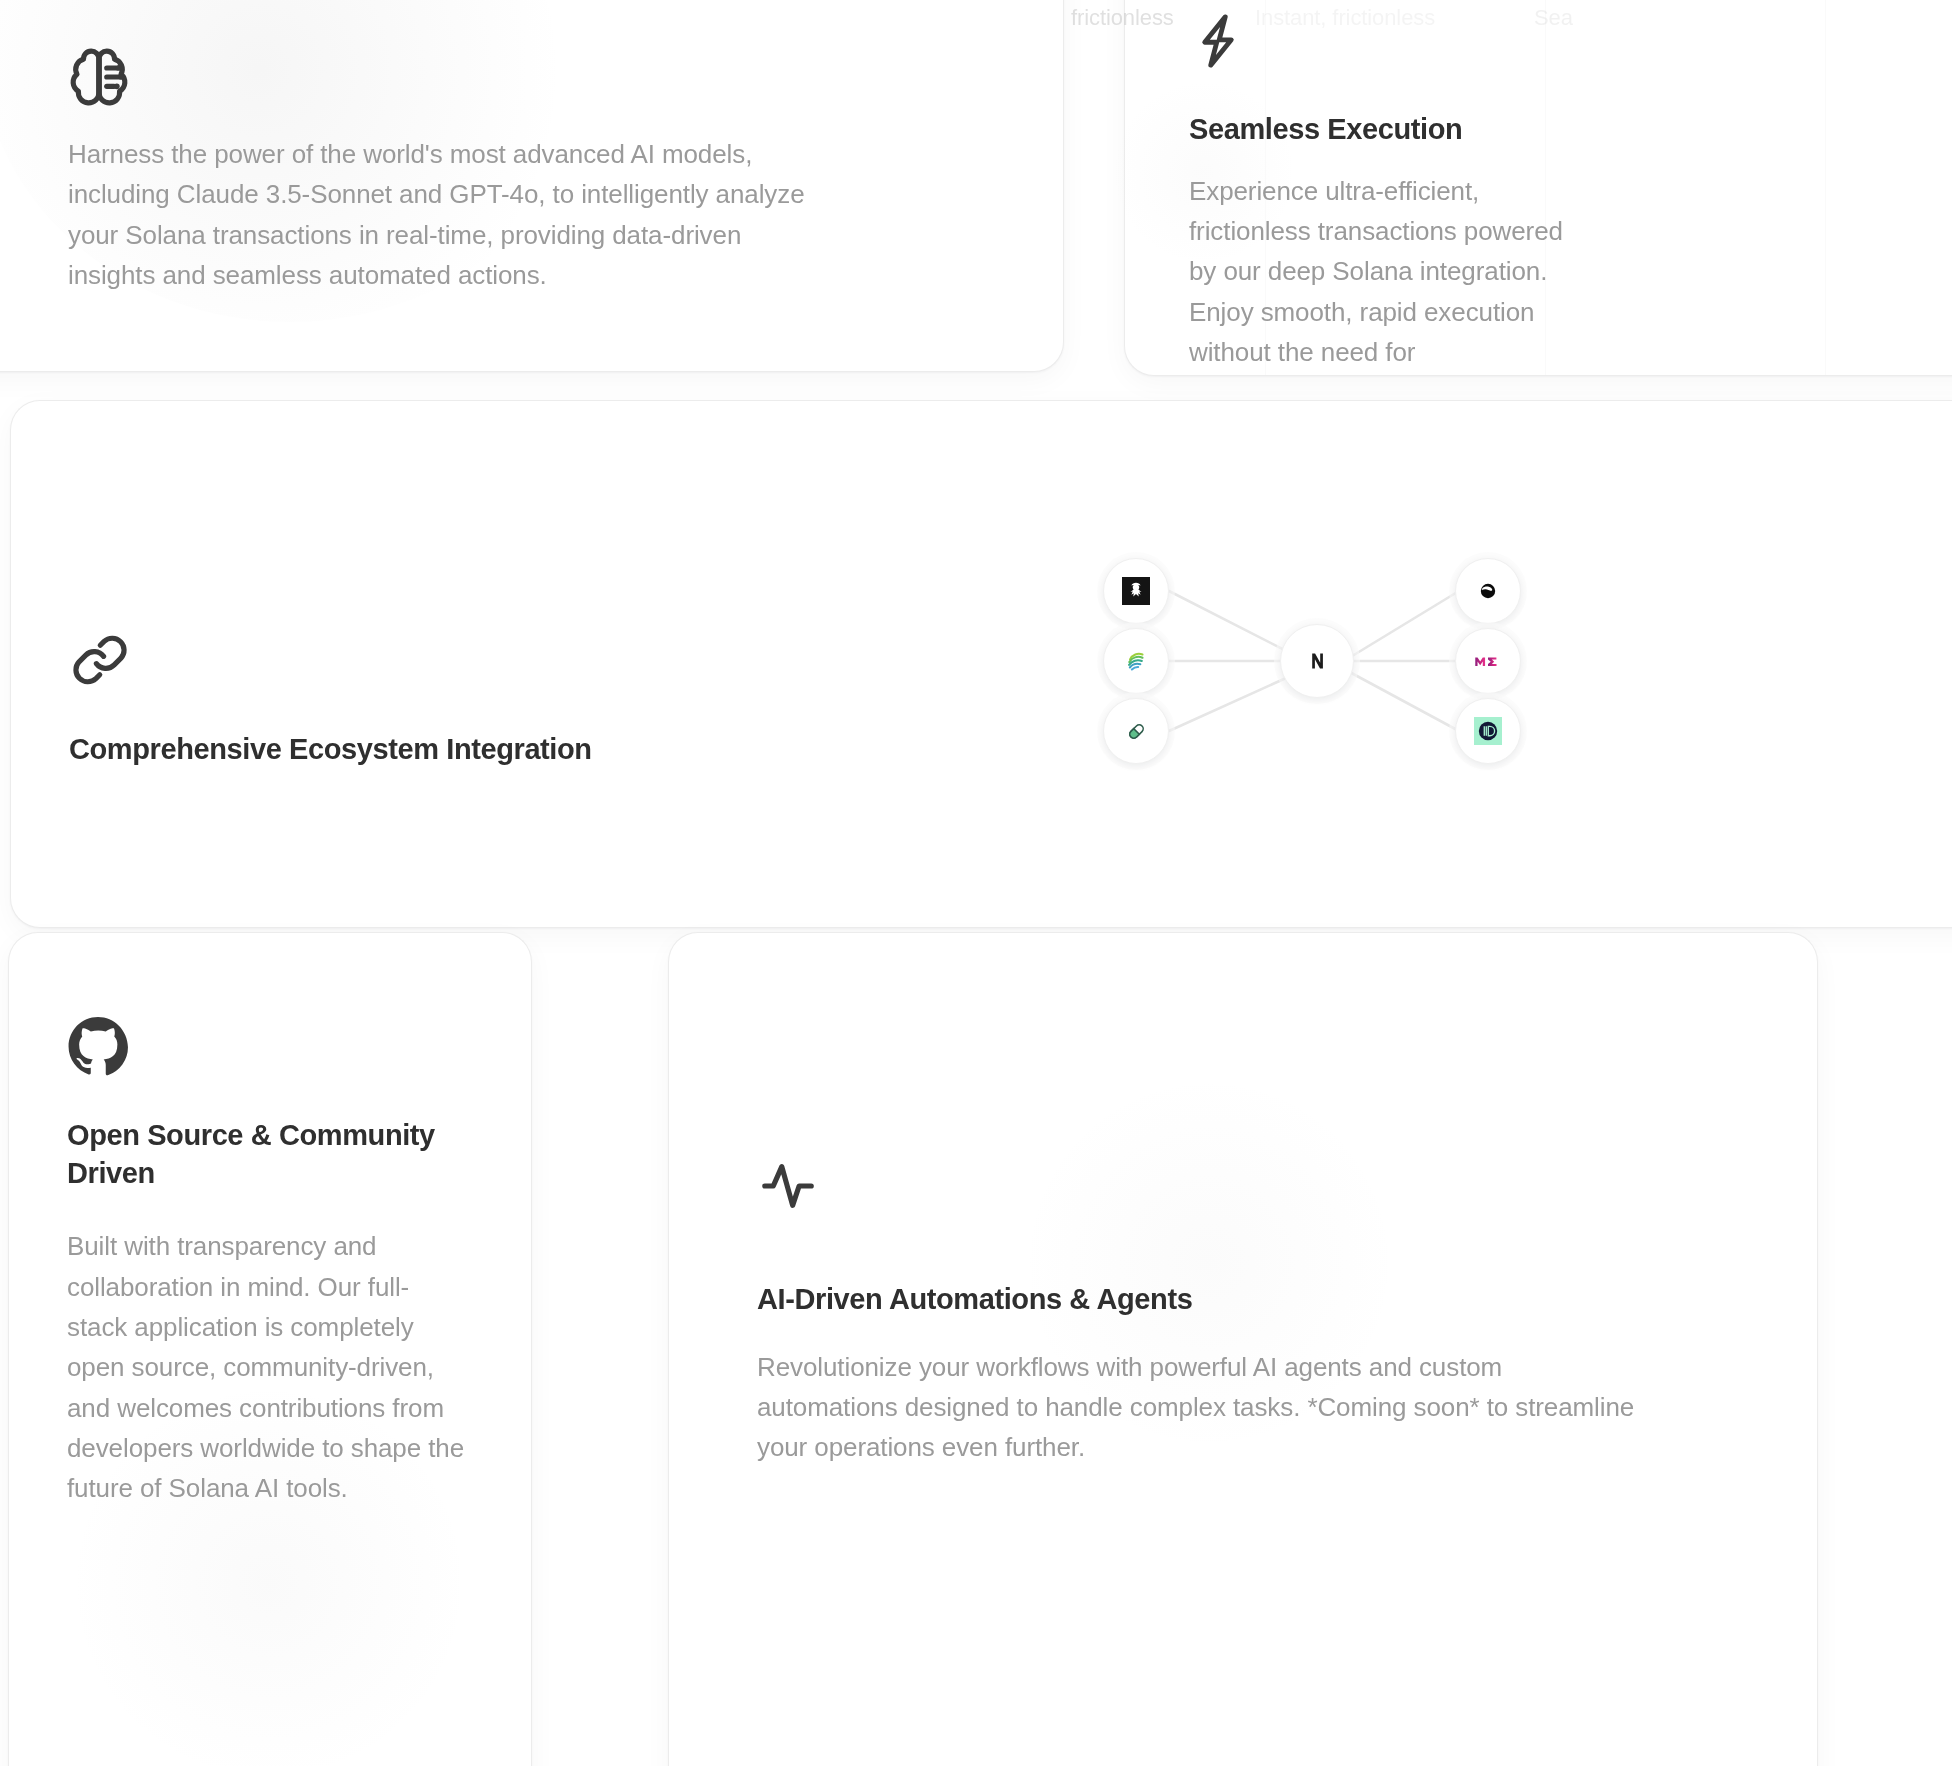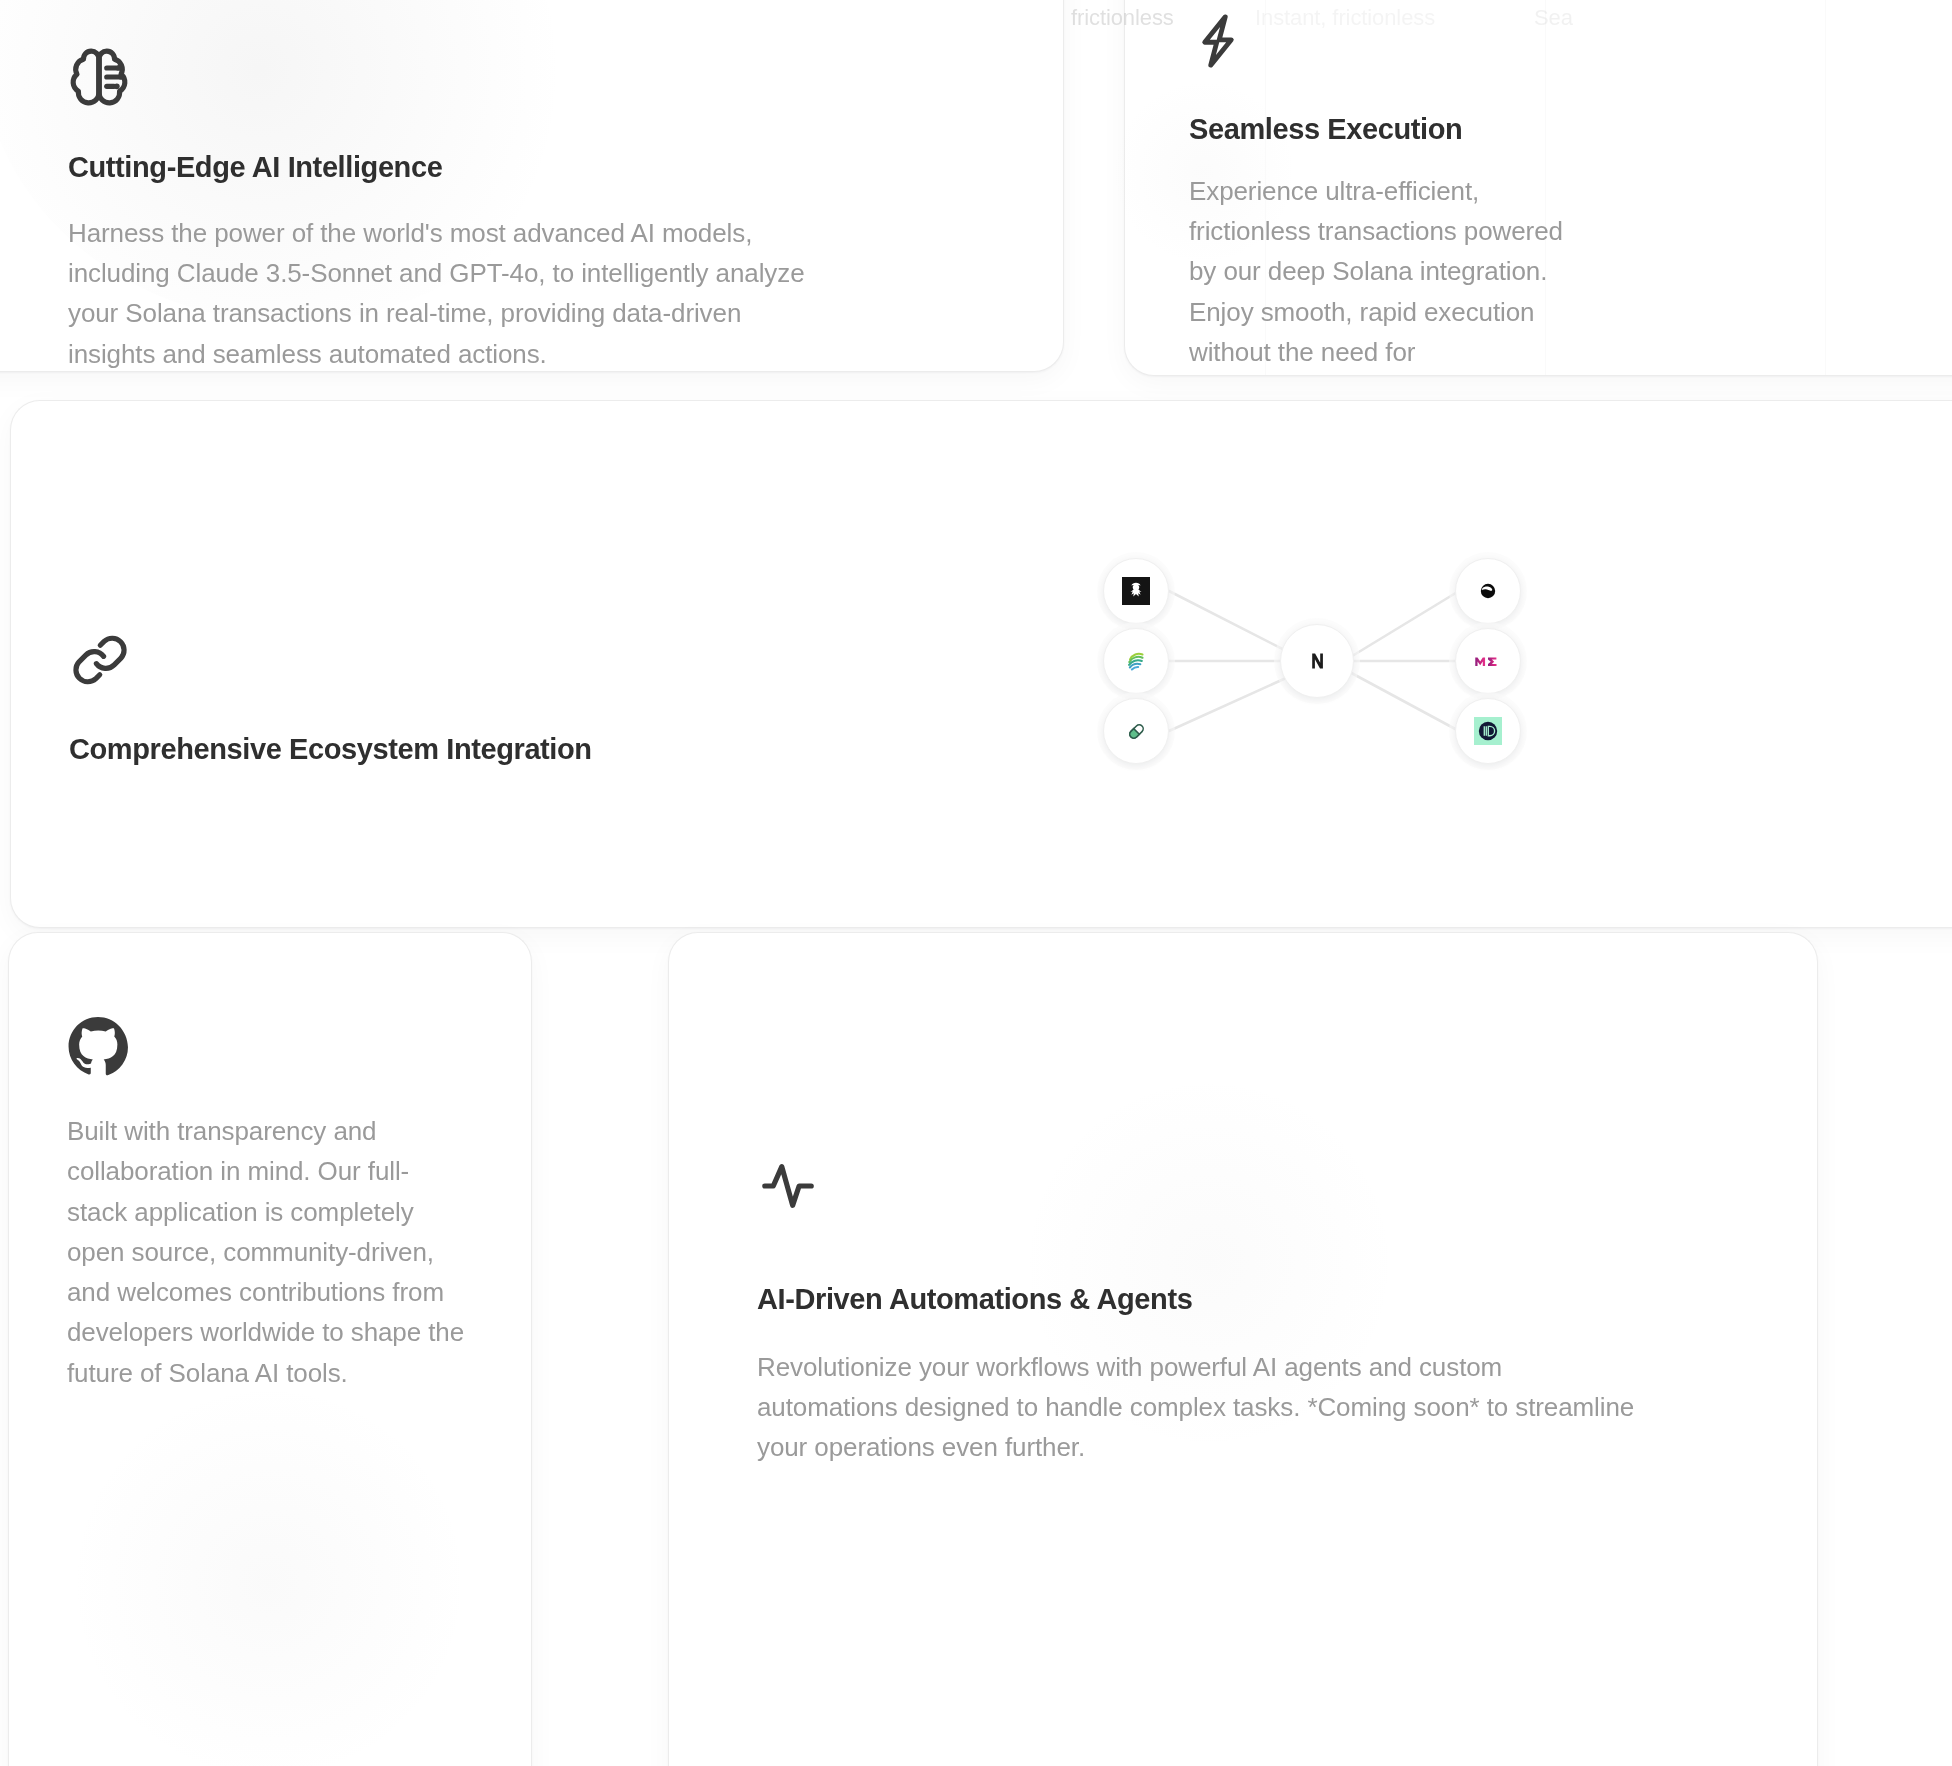--- a/index.html
+++ b/index.html
@@ -158,21 +158,20 @@
         <path d="M12 5a3 3 0 1 1 5.997.125 4 4 0 0 1 2.526 5.77 4 4 0 0 1-.556 6.588A4 4 0 1 1 12 18Z"></path>
         <path d="M12 5v14"></path>
         <path d="M15 8.5h3.5"></path>
           <circle cx="19.6" cy="8.5" r="1.1" fill="currentColor" stroke="none"></circle>
         <path d="M15 12h4.6"></path>
           <circle cx="20.7" cy="12" r="1.1" fill="currentColor" stroke="none"></circle>
         <path d="M15 15.6h2.8"></path>
           <circle cx="18.9" cy="15.6" r="1.1" fill="currentColor" stroke="none"></circle>
       </svg>
     </span>
-    <h3 class="card-title">Cutting-Edge AI Intelligence</h3>
     <p class="card-desc">Harness the power of the world's most advanced AI models, including Claude 3.5-Sonnet and GPT-4o, to intelligently analyze your Solana transactions in real-time, providing data-driven insights and seamless automated actions.</p>
   </div>
 </section>
 
 <section class="card" id="card-exec">
   <div class="seam" style="left:140px"></div>
   <div class="seam" style="left:420px"></div>
   <div class="seam" style="left:700px"></div>
   <div class="card-inner">
     <span class="icon-wrap">
@@ -290,20 +289,21 @@
 </section>
 
 <section class="card" id="card-oss">
   <div class="glow"></div>
   <div class="card-inner">
     <span class="icon-wrap">
       <svg width="62" height="62" viewBox="0 0 24 24" fill="currentColor">
         <path d="M12 .8C5.7.8.6 5.9.6 12.2c0 5 3.3 9.3 7.8 10.8.6.1.8-.2.8-.6v-2c-3.2.7-3.8-1.4-3.8-1.4-.5-1.3-1.3-1.7-1.3-1.7-1-.7.1-.7.1-.7 1.1.1 1.7 1.2 1.7 1.2 1 1.8 2.7 1.3 3.4 1 .1-.8.4-1.3.7-1.6-2.6-.3-5.3-1.3-5.3-5.8 0-1.3.5-2.3 1.2-3.1-.1-.3-.5-1.5.1-3.1 0 0 1-.3 3.2 1.2a11 11 0 0 1 5.8 0c2.2-1.5 3.2-1.2 3.2-1.2.6 1.6.2 2.8.1 3.1.8.8 1.2 1.8 1.2 3.1 0 4.5-2.7 5.5-5.3 5.8.4.4.8 1.1.8 2.2v3.3c0 .3.2.7.8.6a11.4 11.4 0 0 0 7.8-10.8C23.4 5.9 18.3.8 12 .8z"></path>
       </svg>
     </span>
+    <h3 class="card-title">Open Source &amp; Community Driven</h3>
     <p class="card-desc">Built with transparency and collaboration in mind. Our full-stack application is completely open source, community-driven, and welcomes contributions from developers worldwide to shape the future of Solana AI tools.</p>
   </div>
 </section>
 
 <section class="card" id="card-auto">
   <div class="glow"></div>
   <div class="card-inner">
     <span class="icon-wrap">
       <svg width="62" height="62" viewBox="0 0 24 24" fill="none" stroke="currentColor" stroke-width="2" stroke-linecap="round" stroke-linejoin="round">
         <path d="M3 12h3.3L9.6 4.5l4.2 15 2.5-7.5H21"></path>

